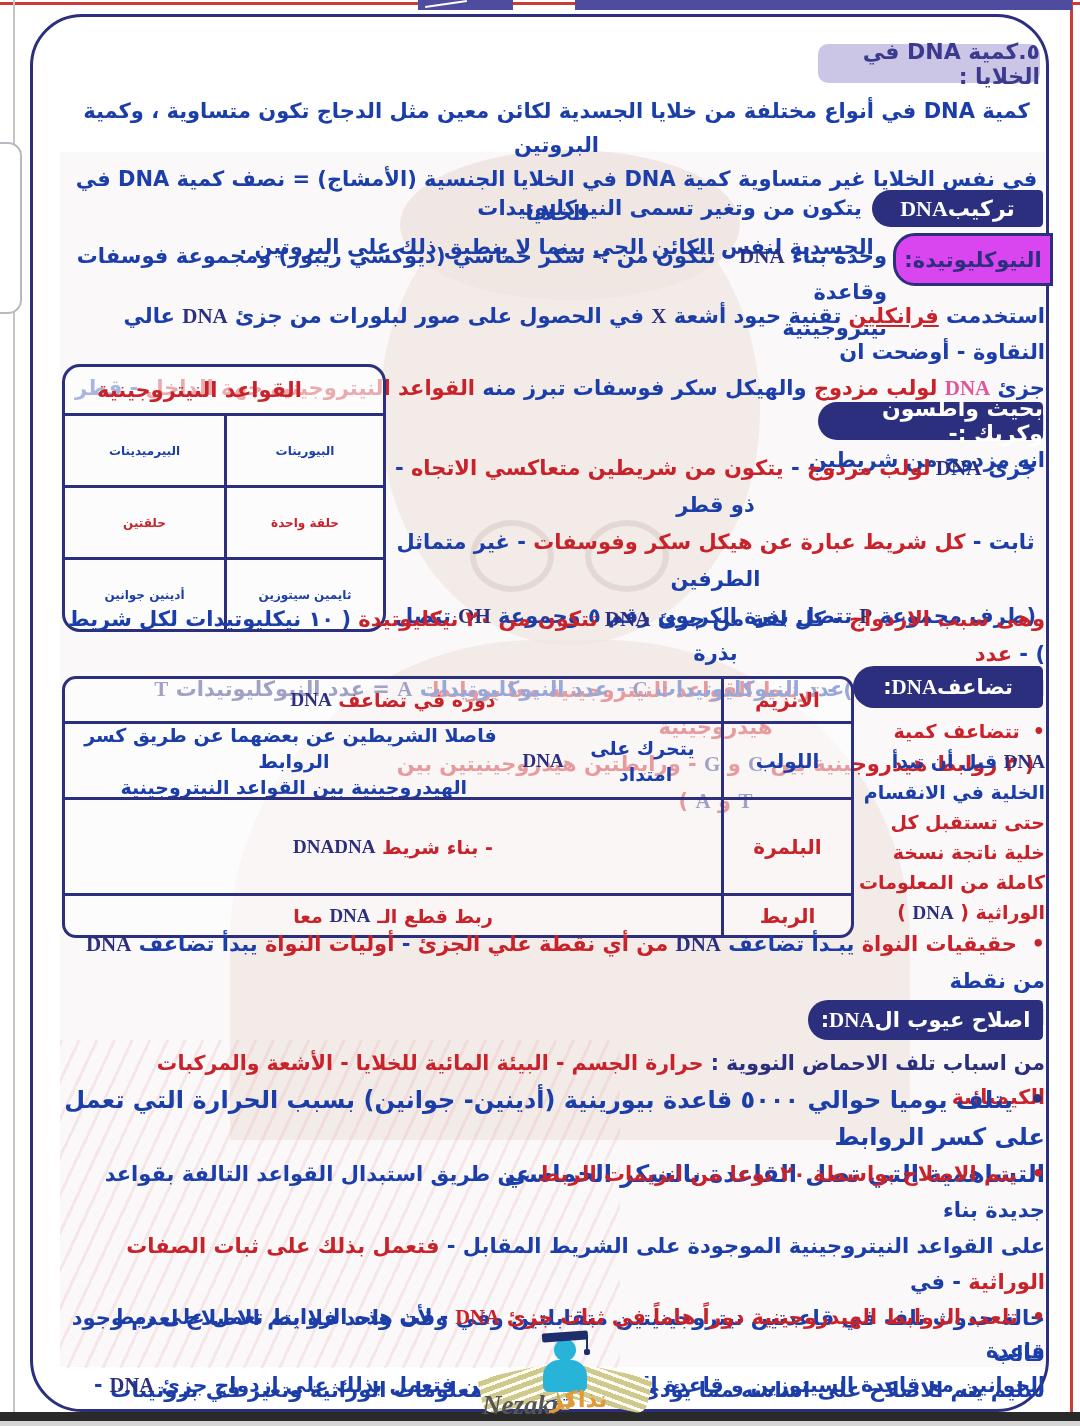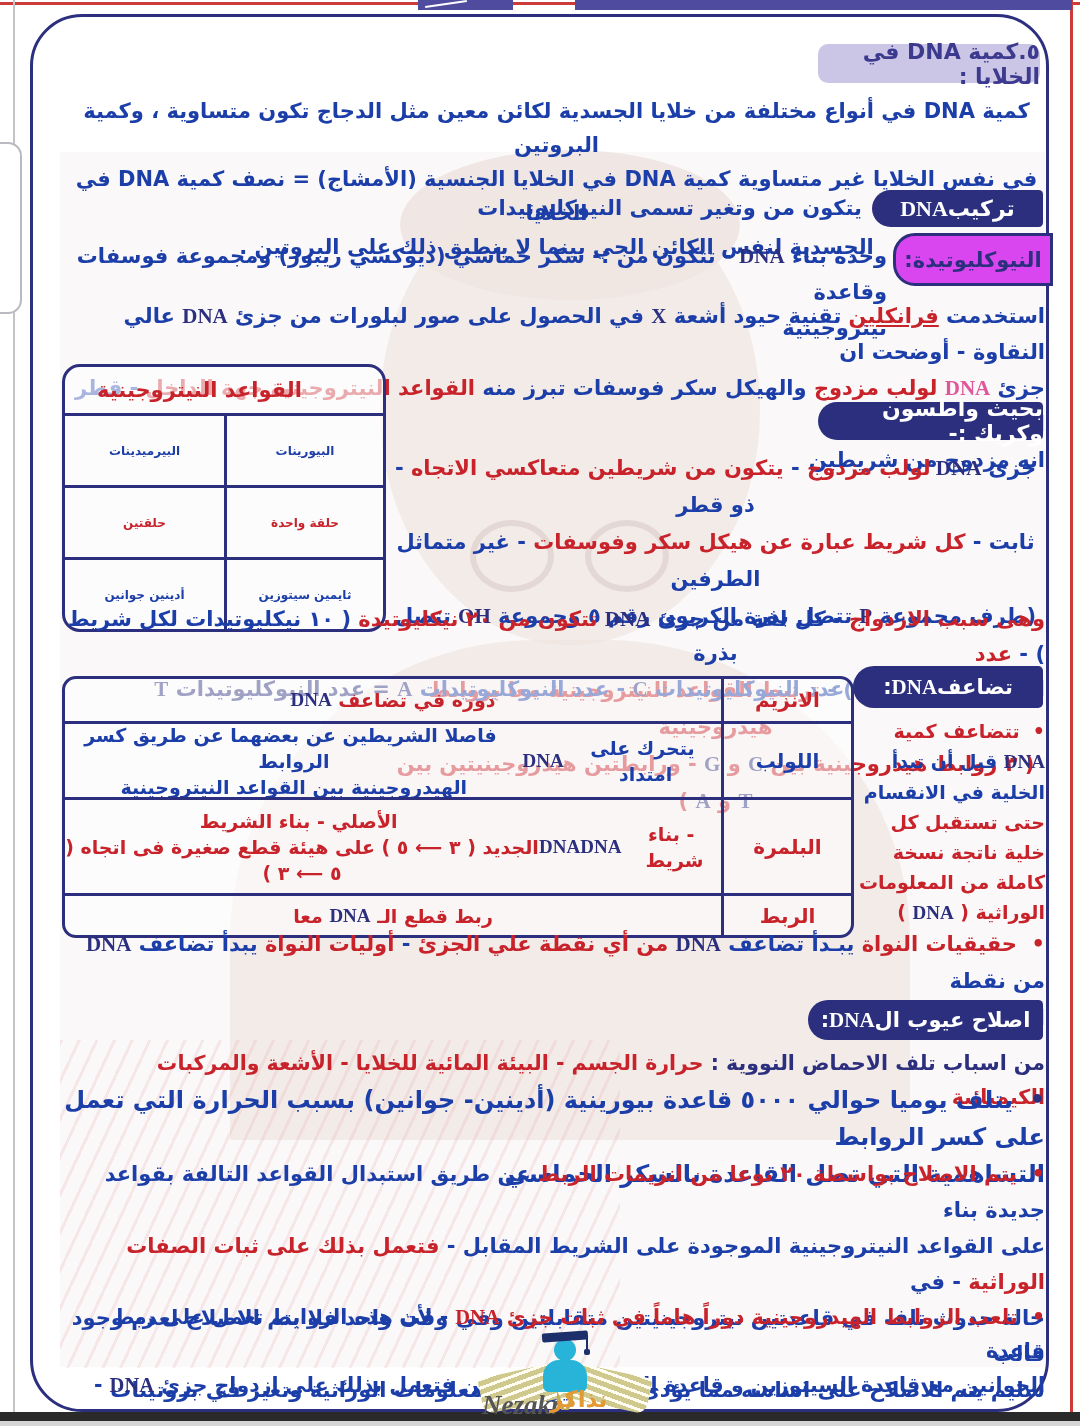--- a/index.html
+++ b/index.html
@@ -123,22 +123,21 @@
   <div class="rich abs" style="left:62px;top:602px;width:983px;font-size:21px;line-height:35px;text-align:right;"><span class="sg-red">وهى سبب الازدواج</span><span class="sg-blue"> - كل لفة من جزئ </span><span class="sg-dna">DNA</span><span class="sg-red"> تتكون من ٢٠ نيكليوتيدة </span><span class="sg-blue">( ١٠ نيكليوتيدات لكل شريط )</span><span class="sg-blue"> - </span><span class="sg-red">عدد
 النيوكليوتيدات </span><span class="sg-dna">G</span><span class="sg-blue"> = عدد النيوكليوتيدات </span><span class="sg-dna">C</span><span class="sg-blue"> - عدد النيوكليوتيدات </span><span class="sg-dna">A</span><span class="sg-navy"> = عدد النيوكليوتيدات </span><span class="sg-dna">T</span></div>
 
   <div class="etable abs" style="left:62px;top:676px;width:786px;">
     <div class="ec sg-red">الانزيم</div>
     <div class="rc"><span class="sg-red">دوره في تضاعف </span><span class="sg-dna">DNA</span></div>
     <div class="ec sg-blue sep">اللولب</div>
     <div class="rc sep"><span class="sg-blue">يتحرك على امتداد </span><span class="sg-dna">DNA</span><span class="sg-blue"> فاصلا الشريطين عن بعضهما عن طريق كسر الروابط
 الهيدروجينية بين القواعد النيتروجينية</span></div>
     <div class="ec sg-red sep">البلمرة</div>
-    <div class="rc sep"><span class="sg-red">- بناء شريط </span><span class="sg-dna">DNA</span><span class="sg-dna">DNA</span><span class="sg-red"> الأصلي - بناء الشريط
-الجديد ( ٣ ⟵ ٥ ) على هيئة قطع صغيرة فى اتجاه ( ٥ ⟵ ٣ )</span></div>
+    <div class="rc sep"><span class="sg-red">- بناء شريط </span><span class="sg-dna">DNA</span><span class="sg-dna">DNA</span></div>
     <div class="ec sg-red sep">الربط</div>
     <div class="rc sep"><span class="sg-red">ربط قطع الـ </span><span class="sg-dna">DNA</span><span class="sg-red"> معا</span></div>
   </div>
 
   <div class="hdrbox abs" style="left:853px;top:666px;width:190px;height:42px;font-size:21px;">
       <span class="sg-w">تضاعف </span>
       <span class="sg-wserif">DNA</span>
       <span class="sg-w"> :</span>
     </div>
   <div class="rich abs" style="left:850px;top:716px;width:195px;font-size:19px;line-height:30px;text-align:right;"><span class="sg-red">•  </span><span class="sg-red">تتضاعف كمية </span><span class="sg-dna">DNA</span><span class="sg-blue"> قبل أن تبدأ الخلية في الانقسام </span><span class="sg-red">حتى تستقبل كل خلية ناتجة نسخة كاملة من المعلومات الوراثية ( </span><span class="sg-dna">DNA</span><span class="sg-red"> )</span></div>

